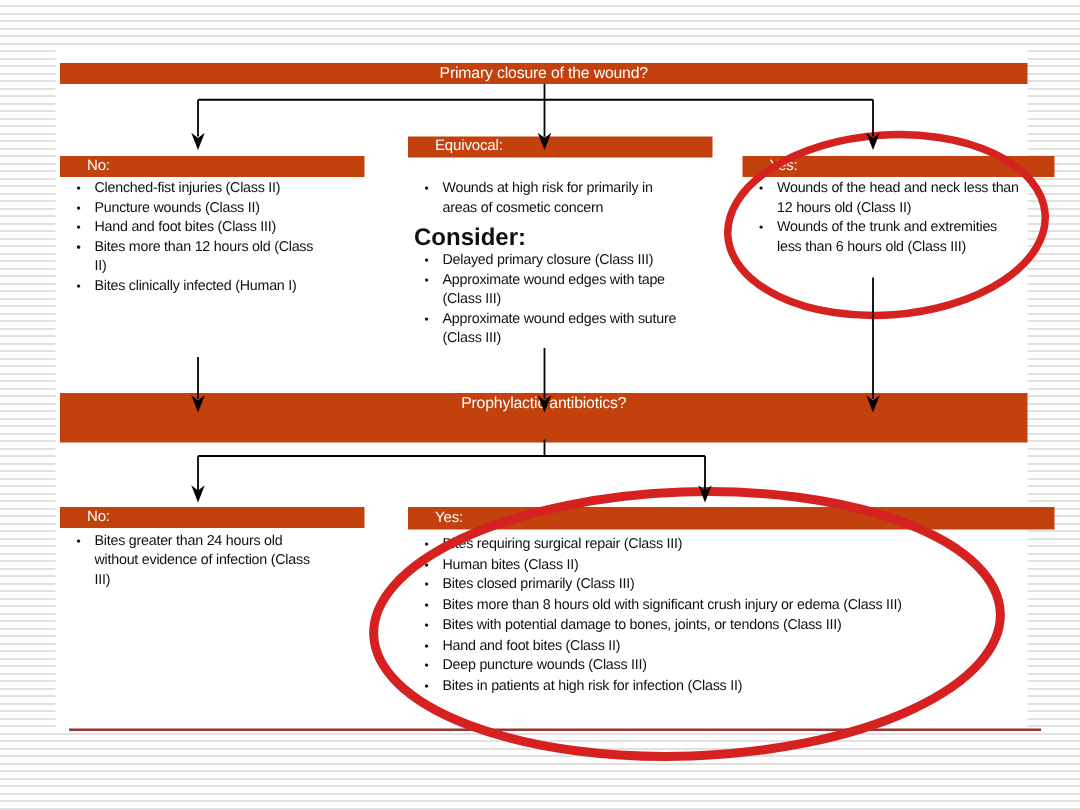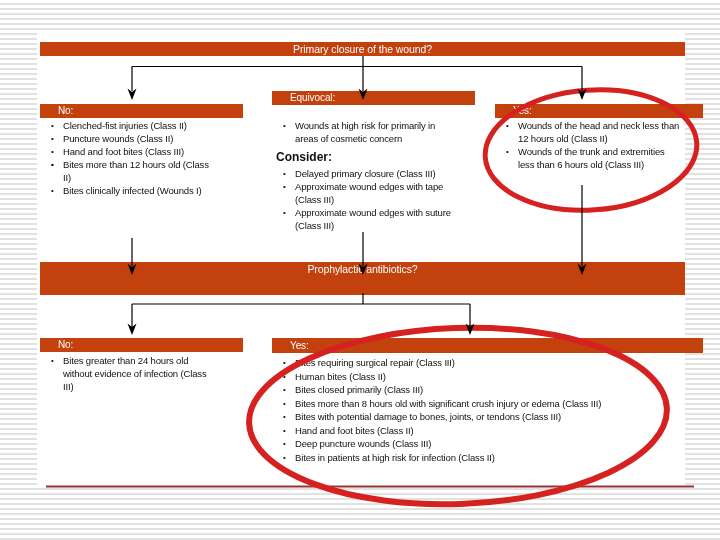--- a/index.html
+++ b/index.html
@@ -27,41 +27,41 @@
   .list{position:absolute;font-size:9.5px;line-height:13px;color:#111;letter-spacing:-0.15px;}
   .list-no1{left:46px;top:119px;width:168px;}
   .list-eq1{left:278px;top:119px;width:180px;}
   .list-eq2{left:278px;top:167px;width:180px;}
   .list-yes1{left:501px;top:119px;width:182px;}
   .list-no2{left:46px;top:354px;width:168px;}
   .list-yes2{left:278px;top:356px;width:402px;line-height:13.5px;}
   .item{position:relative;padding-left:17px;}
   .blt{position:absolute;left:5px;top:0;font-size:8px;line-height:13px;}
   .cls{font-weight:400;}
-  .subhead{position:absolute;left:276px;top:150px;font-size:12px;font-weight:700;color:#111;text-align:right;}
+  .subhead{position:absolute;left:276px;top:150px;font-size:16px;font-weight:700;color:#111;text-align:right;}
   svg.overlay{position:absolute;left:0;top:0;pointer-events:none;}
 </style>
 </head>
 <body>
 
 <div class="panel"></div>
 
 <div class="bar title bar-q1">Primary closure of the wound?</div>
 
 <div class="bar label bar-no1">No:</div>
 <div class="bar label bar-eq">Equivocal:</div>
 <div class="bar label bar-yes1">Yes:</div>
 
 <div class="list list-no1">
     <div class="item"><span class="blt">•</span><span class="txt">Clenched-fist injuries <b class="cls">(Class II)</b></span></div>
     <div class="item"><span class="blt">•</span><span class="txt">Puncture wounds <b class="cls">(Class II)</b></span></div>
     <div class="item"><span class="blt">•</span><span class="txt">Hand and foot bites <b class="cls">(Class III)</b></span></div>
     <div class="item"><span class="blt">•</span></div>
     <div class="item"><span class="blt">•</span><span class="txt">Bites more than 12 hours old <b class="cls">(Class II)</b></span></div>
-    <div class="item"><span class="blt">•</span><span class="txt">Bites clinically infected <b class="cls">(Wounds I)</b></span></div>
+    <div class="item"><span class="blt">•</span><span class="txt">Bites clinically infected <b class="cls">(Human I)</b></span></div>
   </div>
 <div class="list list-eq1">
     <div class="item"><span class="blt">•</span><span class="txt">Wounds at high risk for primarily in areas of cosmetic concern</span></div>
   </div>
 <div class="subhead">Consider:</div>
 <div class="list list-eq2">
     <div class="item"><span class="blt">•</span><span class="txt">Delayed primary closure <b class="cls">(Class III)</b></span></div>
     <div class="item"><span class="blt">•</span><span class="txt">Approximate wound edges with tape <b class="cls">(Class III)</b></span></div>
     <div class="item"><span class="blt">•</span><span class="txt">Approximate wound edges with suture <b class="cls">(Class III)</b></span></div>
   </div>

